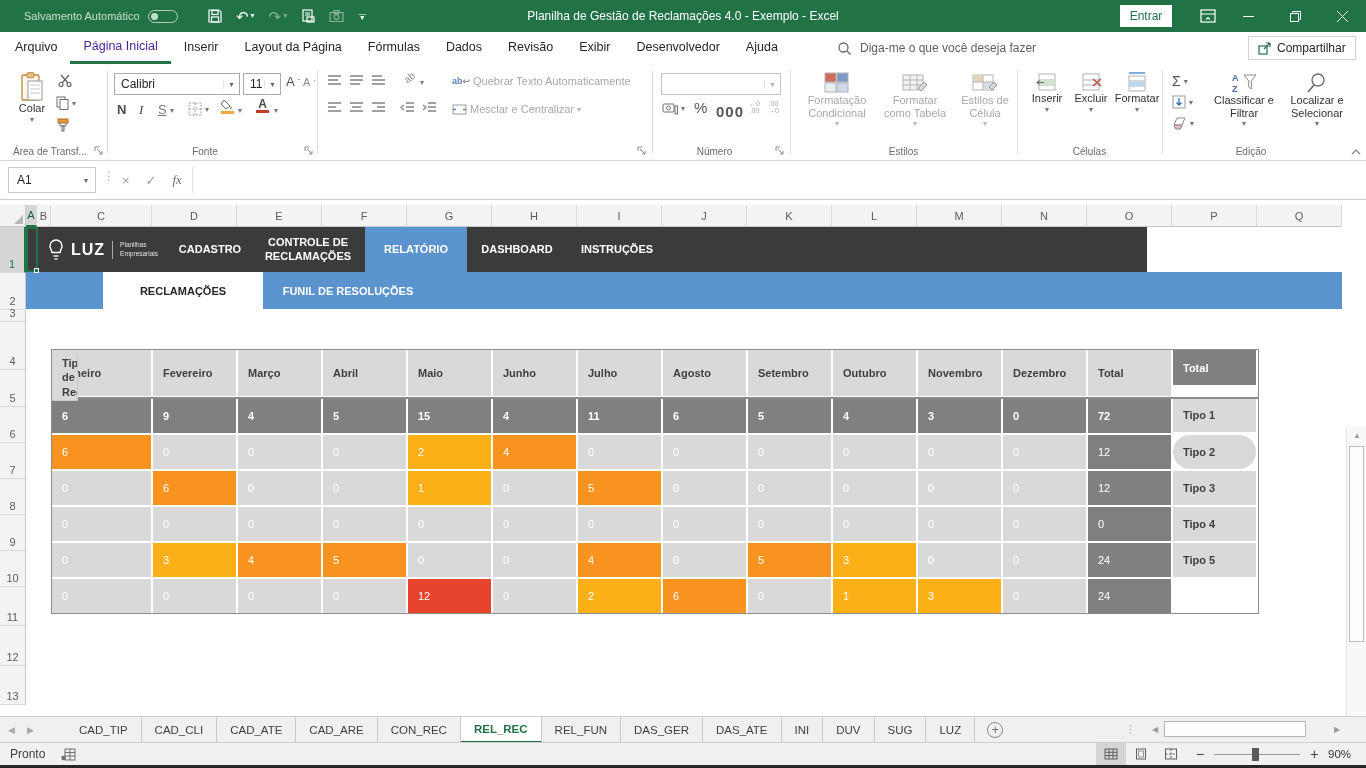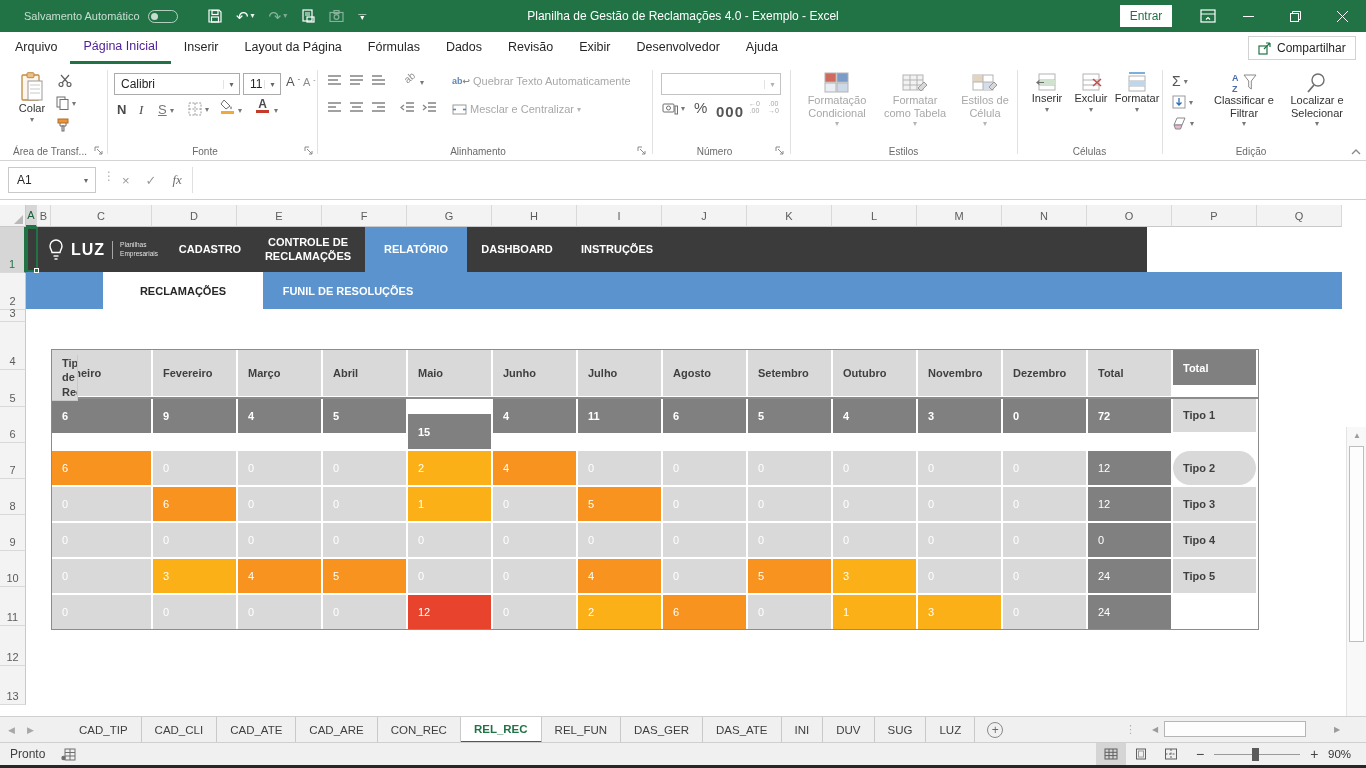--- a/index.html
+++ b/index.html
@@ -211,41 +211,47 @@
         <div class="menu-tab active">Página Inicial</div>
         <div class="menu-tab">Inserir</div>
         <div class="menu-tab">Layout da Página</div>
         <div class="menu-tab">Fórmulas</div>
         <div class="menu-tab">Dados</div>
         <div class="menu-tab">Revisão</div>
         <div class="menu-tab">Exibir</div>
         <div class="menu-tab">Desenvolvedor</div>
         <div class="menu-tab">Ajuda</div>
       </div>
+    <div class="menu-search">
+      <svg width="13" height="13" viewBox="0 0 13 13">
+          <circle cx="5.5" cy="5.5" r="4.5" fill="none" stroke="#6a6a6a" stroke-width="1.3"></circle>
+          <line x1="9" y1="9" x2="12.5" y2="12.5" stroke="#6a6a6a" stroke-width="1.3"></line>
+        </svg>
+      <span>Diga-me o que você deseja fazer</span>
+    </div>
     <button class="share-btn">
       <svg width="13" height="13" viewBox="0 0 13 13">
           <rect x="1" y="4" width="8" height="8" fill="none" stroke="#217346" stroke-width="1.2"></rect>
           <path d="M6 7 L12 1 M12 1 h-4 M12 1 v4" fill="none" stroke="#217346" stroke-width="1.2"></path>
         </svg>
       <span>Compartilhar</span>
     </button>
   </div>
 
   <div class="ribbon">
 
     <div class="rdiv" style="left:107px"></div>
     <div class="rdiv" style="left:317px"></div>
     <div class="rdiv" style="left:652px"></div>
     <div class="rdiv" style="left:790px"></div>
     <div class="rdiv" style="left:1017px"></div>
     <div class="rdiv" style="left:1162px"></div>
 
     <div class="glabel" style="left:2px;width:96px">Área de Transf...</div>
     <div class="glabel" style="left:107px;width:196px">Fonte</div>
-    <div class="glabel" style="left:317px;width:322px">Alinhamento</div>
     <div class="glabel" style="left:652px;width:125px">Número</div>
     <div class="glabel" style="left:790px;width:227px">Estilos</div>
     <div class="glabel" style="left:1017px;width:145px">Células</div>
     <div class="glabel" style="left:1162px;width:178px">Edição</div>
 
     <svg class="launch" style="left:94px" viewBox="0 0 10 10">
         <path d="M1 1 h4 M1 1 v4 M3 3 l5 5 M8 8 h-3 M8 8 v-3" stroke="#8a8a8a" fill="none"></path>
       </svg>
     <svg class="launch" style="left:304px" viewBox="0 0 10 10">
         <path d="M1 1 h4 M1 1 v4 M3 3 l5 5 M8 8 h-3 M8 8 v-3" stroke="#8a8a8a" fill="none"></path>
@@ -642,21 +648,21 @@
           <div class="tcell hdr" style="background: rgb(217, 217, 217); color: rgb(63, 63, 63);">Setembro</div>
           <div class="tcell hdr" style="background: rgb(217, 217, 217); color: rgb(63, 63, 63);">Outubro</div>
           <div class="tcell hdr" style="background: rgb(217, 217, 217); color: rgb(63, 63, 63);">Novembro</div>
           <div class="tcell hdr" style="background: rgb(217, 217, 217); color: rgb(63, 63, 63);">Dezembro</div>
           <div class="tcell hdr" style="background: rgb(217, 217, 217); color: rgb(63, 63, 63);">Total</div>
           <div class="tcell totalrow bold" style="background: rgb(128, 128, 128); color: rgb(255, 255, 255); font-weight: bold;">Total</div>
           <div class="tcell totalrow" style="background: rgb(128, 128, 128); color: rgb(255, 255, 255); font-weight: bold;">6</div>
           <div class="tcell totalrow" style="background: rgb(128, 128, 128); color: rgb(255, 255, 255); font-weight: bold;">9</div>
           <div class="tcell totalrow" style="background: rgb(128, 128, 128); color: rgb(255, 255, 255); font-weight: bold;">4</div>
           <div class="tcell totalrow" style="background: rgb(128, 128, 128); color: rgb(255, 255, 255); font-weight: bold;">5</div>
-          <div class="tcell totalrow" style="background: rgb(128, 128, 128); color: rgb(255, 255, 255); font-weight: bold; margin-top: 16px;">15</div>
+          <div class="tcell totalrow" style="background: rgb(128, 128, 128); color: rgb(255, 255, 255); font-weight: bold;">15</div>
           <div class="tcell totalrow" style="background: rgb(128, 128, 128); color: rgb(255, 255, 255); font-weight: bold;">4</div>
           <div class="tcell totalrow" style="background: rgb(128, 128, 128); color: rgb(255, 255, 255); font-weight: bold;">11</div>
           <div class="tcell totalrow" style="background: rgb(128, 128, 128); color: rgb(255, 255, 255); font-weight: bold;">6</div>
           <div class="tcell totalrow" style="background: rgb(128, 128, 128); color: rgb(255, 255, 255); font-weight: bold;">5</div>
           <div class="tcell totalrow" style="background: rgb(128, 128, 128); color: rgb(255, 255, 255); font-weight: bold;">4</div>
           <div class="tcell totalrow" style="background: rgb(128, 128, 128); color: rgb(255, 255, 255); font-weight: bold;">3</div>
           <div class="tcell totalrow" style="background: rgb(128, 128, 128); color: rgb(255, 255, 255); font-weight: bold;">0</div>
           <div class="tcell totalrow" style="background: rgb(128, 128, 128); color: rgb(255, 255, 255); font-weight: bold;">72</div>
           <div class="tcell body lbl bold" style="background: rgb(217, 217, 217); color: rgb(63, 63, 63); font-weight: bold;">Tipo 1</div>
           <div class="tcell body" style="background: rgb(247, 147, 30); color: rgb(255, 255, 255);">6</div>

